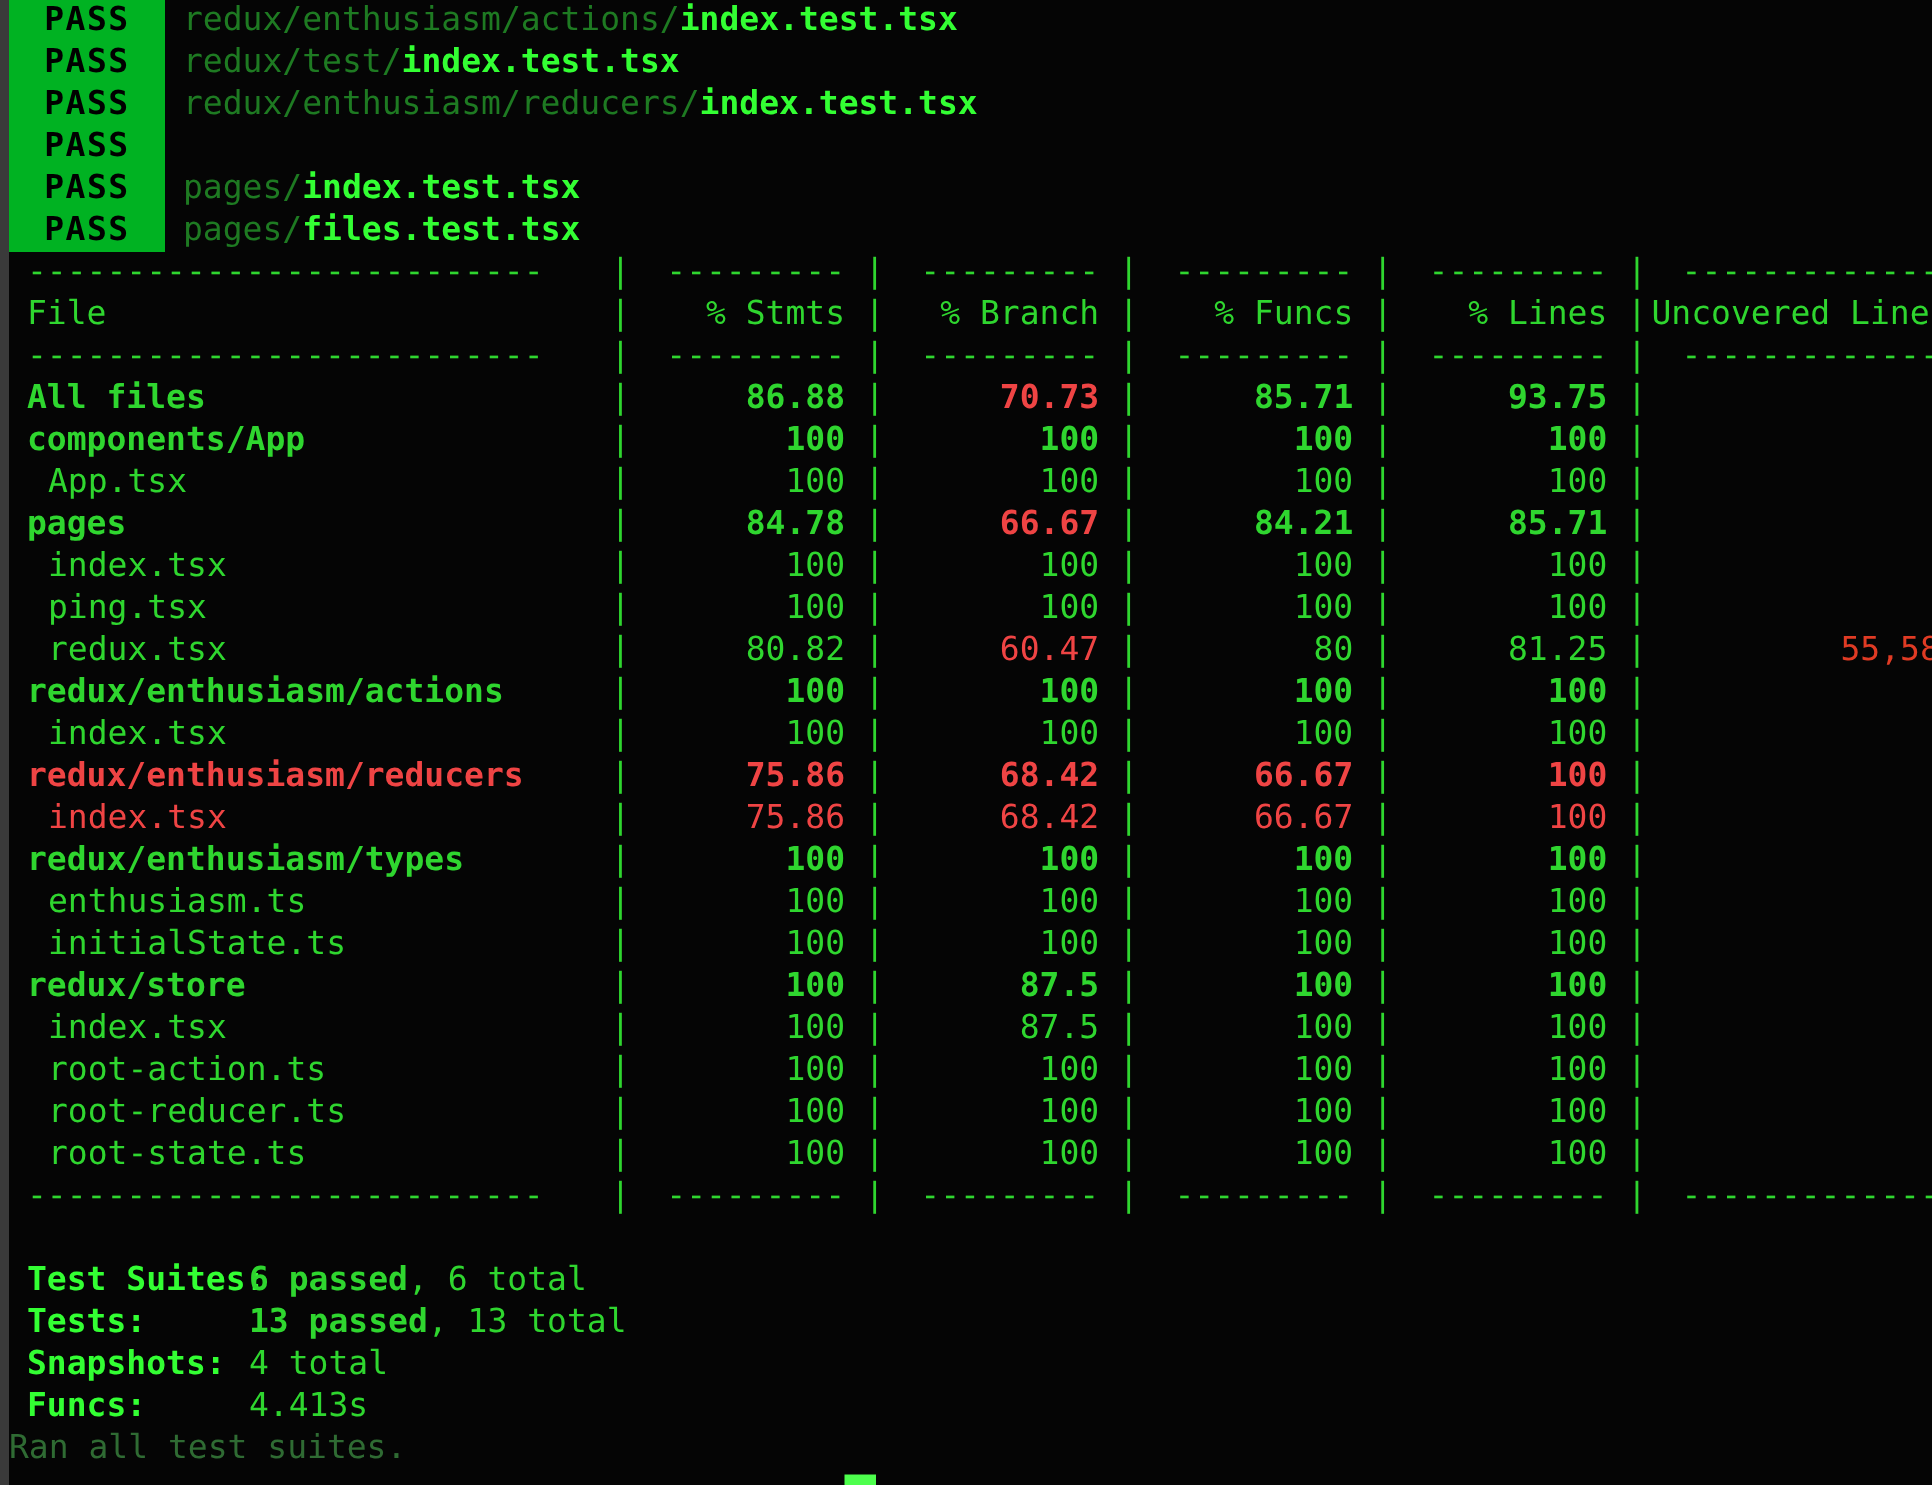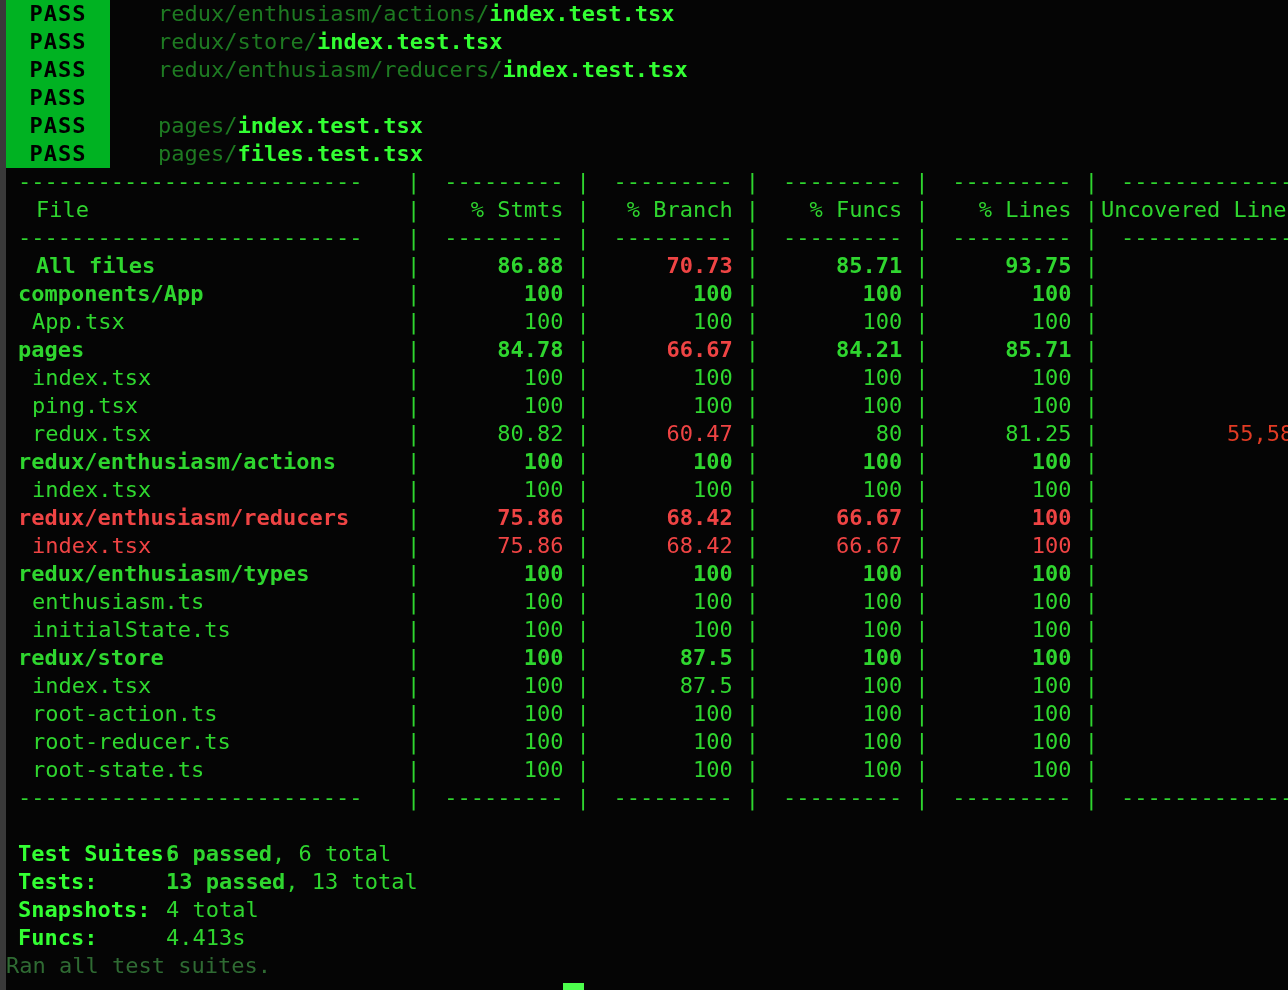--- a/index.html
+++ b/index.html
@@ -49,21 +49,20 @@
   .bold         { font-weight: bold; }
 
   
   .suite-row {
     height: 28px;
     line-height: 28px;
     font-size: 22px;
     white-space: pre;
     display: flex;
     align-items: center;
-    gap: 36px;
   }
   .pass-badge {
     display: inline-block;
     width: 104px;
     background: #00b222;
     color: #000000;
     font-weight: bold;
     font-size: 22px;
     line-height: 28px;
     height: 28px;
@@ -81,21 +80,21 @@
   }
   .trow {
     height: 28px;
     line-height: 28px;
     white-space: pre;
     font-size: 22px;
   }
   .sep { color: #2fd62f; }
 
   .cell { display: inline-block; white-space: pre; vertical-align: top; }
-  .col-file   { width: 400px; text-align: left;  padding-left: 30px; box-sizing: border-box; }
+  .col-file   { width: 400px; text-align: left;  padding-left: 12px; box-sizing: border-box; }
   .col-num    { width: 154px; text-align: right; padding-right: 12px; box-sizing: border-box; }
   .col-unc    { width: 246px; text-align: right; padding-right: 12px; box-sizing: border-box; }
   .bar        { display: inline-block; width: 15.4px; text-align: center; color: #2fd62f; }
 
   .indent1 { padding-left: 12px; }
   .indent2 { padding-left: 26px; }
 
   
   .sumrow {
     height: 28px;
@@ -129,21 +128,21 @@
 <body>
 
 <div id="terminal">
 
   <div id="left-gutter"></div>
 
   <div id="screen">
 
     <div id="suite-list">
         <div class="suite-row"><span class="pass-badge">PASS</span><span class="suite-path"><span class="c-dim">redux/enthusiasm/actions/</span><span class="c-bright">index.test.tsx</span></span></div>
-        <div class="suite-row"><span class="pass-badge">PASS</span><span class="suite-path"><span class="c-dim">redux/store/</span><span class="c-bright">index.test.tsx</span></span></div>
+        <div class="suite-row"><span class="pass-badge">PASS</span><span class="suite-path"><span class="c-dim">redux/test/</span><span class="c-bright">index.test.tsx</span></span></div>
         <div class="suite-row"><span class="pass-badge">PASS</span><span class="suite-path"><span class="c-dim">redux/enthusiasm/reducers/</span><span class="c-bright">index.test.tsx</span></span></div>
         <div class="suite-row"><span class="pass-badge">PASS</span></div>
         <div class="suite-row"><span class="pass-badge">PASS</span><span class="suite-path"><span class="c-dim">pages/</span><span class="c-bright">index.test.tsx</span></span></div>
         <div class="suite-row"><span class="pass-badge">PASS</span><span class="suite-path"><span class="c-dim">pages/</span><span class="c-bright">files.test.tsx</span></span></div>
       </div>
 
     <div id="coverage-table" class="tbl"><div class="trow sep"><span class="cell col-file c-green" style="padding-left: 12px;">--------------------------</span><span class="bar">|</span><span class="cell col-num c-green">---------</span><span class="bar">|</span><span class="cell col-num c-green">---------</span><span class="bar">|</span><span class="cell col-num c-green">---------</span><span class="bar">|</span><span class="cell col-num c-green">---------</span><span class="bar">|</span><span class="cell col-unc c-green">----------------</span></div><div class="trow"><span class="cell col-file c-green">File</span><span class="bar">|</span><span class="cell col-num c-green">% Stmts</span><span class="bar">|</span><span class="cell col-num c-green">% Branch</span><span class="bar">|</span><span class="cell col-num c-green">% Funcs</span><span class="bar">|</span><span class="cell col-num c-green">% Lines</span><span class="bar">|</span><span class="cell col-unc c-green" style="text-align: left; padding-left: 2px;">Uncovered Lines</span></div><div class="trow sep"><span class="cell col-file c-green" style="padding-left: 12px;">--------------------------</span><span class="bar">|</span><span class="cell col-num c-green">---------</span><span class="bar">|</span><span class="cell col-num c-green">---------</span><span class="bar">|</span><span class="cell col-num c-green">---------</span><span class="bar">|</span><span class="cell col-num c-green">---------</span><span class="bar">|</span><span class="cell col-unc c-green">----------------</span></div><div class="trow"><span class="cell col-file c-green bold">All files</span><span class="bar">|</span><span class="cell col-num c-green bold">86.88</span><span class="bar">|</span><span class="cell col-num c-yellow bold">70.73</span><span class="bar">|</span><span class="cell col-num c-green bold">85.71</span><span class="bar">|</span><span class="cell col-num c-green bold">93.75</span><span class="bar">|</span><span class="cell col-unc c-green bold"></span></div><div class="trow"><span class="cell col-file c-green bold indent1">components/App</span><span class="bar">|</span><span class="cell col-num c-green bold">100</span><span class="bar">|</span><span class="cell col-num c-green bold">100</span><span class="bar">|</span><span class="cell col-num c-green bold">100</span><span class="bar">|</span><span class="cell col-num c-green bold">100</span><span class="bar">|</span><span class="cell col-unc c-green bold"></span></div><div class="trow"><span class="cell col-file c-green indent2">App.tsx</span><span class="bar">|</span><span class="cell col-num c-green">100</span><span class="bar">|</span><span class="cell col-num c-green">100</span><span class="bar">|</span><span class="cell col-num c-green">100</span><span class="bar">|</span><span class="cell col-num c-green">100</span><span class="bar">|</span><span class="cell col-unc c-green"></span></div><div class="trow"><span class="cell col-file c-green bold indent1">pages</span><span class="bar">|</span><span class="cell col-num c-green bold">84.78</span><span class="bar">|</span><span class="cell col-num c-yellow bold">66.67</span><span class="bar">|</span><span class="cell col-num c-green bold">84.21</span><span class="bar">|</span><span class="cell col-num c-green bold">85.71</span><span class="bar">|</span><span class="cell col-unc c-green bold"></span></div><div class="trow"><span class="cell col-file c-green indent2">index.tsx</span><span class="bar">|</span><span class="cell col-num c-green">100</span><span class="bar">|</span><span class="cell col-num c-green">100</span><span class="bar">|</span><span class="cell col-num c-green">100</span><span class="bar">|</span><span class="cell col-num c-green">100</span><span class="bar">|</span><span class="cell col-unc c-green"></span></div><div class="trow"><span class="cell col-file c-green indent2">ping.tsx</span><span class="bar">|</span><span class="cell col-num c-green">100</span><span class="bar">|</span><span class="cell col-num c-green">100</span><span class="bar">|</span><span class="cell col-num c-green">100</span><span class="bar">|</span><span class="cell col-num c-green">100</span><span class="bar">|</span><span class="cell col-unc c-green"></span></div><div class="trow"><span class="cell col-file c-green indent2">redux.tsx</span><span class="bar">|</span><span class="cell col-num c-green">80.82</span><span class="bar">|</span><span class="cell col-num c-yellow">60.47</span><span class="bar">|</span><span class="cell col-num c-green">80</span><span class="bar">|</span><span class="cell col-num c-green">81.25</span><span class="bar">|</span><span class="cell col-unc c-red">55,58,63</span></div><div class="trow"><span class="cell col-file c-green bold indent1">redux/enthusiasm/actions</span><span class="bar">|</span><span class="cell col-num c-green bold">100</span><span class="bar">|</span><span class="cell col-num c-green bold">100</span><span class="bar">|</span><span class="cell col-num c-green bold">100</span><span class="bar">|</span><span class="cell col-num c-green bold">100</span><span class="bar">|</span><span class="cell col-unc c-green bold"></span></div><div class="trow"><span class="cell col-file c-green indent2">index.tsx</span><span class="bar">|</span><span class="cell col-num c-green">100</span><span class="bar">|</span><span class="cell col-num c-green">100</span><span class="bar">|</span><span class="cell col-num c-green">100</span><span class="bar">|</span><span class="cell col-num c-green">100</span><span class="bar">|</span><span class="cell col-unc c-green"></span></div><div class="trow"><span class="cell col-file c-yellow bold indent1">redux/enthusiasm/reducers</span><span class="bar">|</span><span class="cell col-num c-yellow bold">75.86</span><span class="bar">|</span><span class="cell col-num c-yellow bold">68.42</span><span class="bar">|</span><span class="cell col-num c-yellow bold">66.67</span><span class="bar">|</span><span class="cell col-num c-yellow bold">100</span><span class="bar">|</span><span class="cell col-unc c-yellow bold"></span></div><div class="trow"><span class="cell col-file c-yellow indent2">index.tsx</span><span class="bar">|</span><span class="cell col-num c-yellow">75.86</span><span class="bar">|</span><span class="cell col-num c-yellow">68.42</span><span class="bar">|</span><span class="cell col-num c-yellow">66.67</span><span class="bar">|</span><span class="cell col-num c-yellow">100</span><span class="bar">|</span><span class="cell col-unc c-yellow">1,4</span></div><div class="trow"><span class="cell col-file c-green bold indent1">redux/enthusiasm/types</span><span class="bar">|</span><span class="cell col-num c-green bold">100</span><span class="bar">|</span><span class="cell col-num c-green bold">100</span><span class="bar">|</span><span class="cell col-num c-green bold">100</span><span class="bar">|</span><span class="cell col-num c-green bold">100</span><span class="bar">|</span><span class="cell col-unc c-green bold"></span></div><div class="trow"><span class="cell col-file c-green indent2">enthusiasm.ts</span><span class="bar">|</span><span class="cell col-num c-green">100</span><span class="bar">|</span><span class="cell col-num c-green">100</span><span class="bar">|</span><span class="cell col-num c-green">100</span><span class="bar">|</span><span class="cell col-num c-green">100</span><span class="bar">|</span><span class="cell col-unc c-green"></span></div><div class="trow"><span class="cell col-file c-green indent2">initialState.ts</span><span class="bar">|</span><span class="cell col-num c-green">100</span><span class="bar">|</span><span class="cell col-num c-green">100</span><span class="bar">|</span><span class="cell col-num c-green">100</span><span class="bar">|</span><span class="cell col-num c-green">100</span><span class="bar">|</span><span class="cell col-unc c-green"></span></div><div class="trow"><span class="cell col-file c-green bold indent1">redux/store</span><span class="bar">|</span><span class="cell col-num c-green bold">100</span><span class="bar">|</span><span class="cell col-num c-green bold">87.5</span><span class="bar">|</span><span class="cell col-num c-green bold">100</span><span class="bar">|</span><span class="cell col-num c-green bold">100</span><span class="bar">|</span><span class="cell col-unc c-green bold"></span></div><div class="trow"><span class="cell col-file c-green indent2">index.tsx</span><span class="bar">|</span><span class="cell col-num c-green">100</span><span class="bar">|</span><span class="cell col-num c-green">87.5</span><span class="bar">|</span><span class="cell col-num c-green">100</span><span class="bar">|</span><span class="cell col-num c-green">100</span><span class="bar">|</span><span class="cell col-unc c-yellow">5</span></div><div class="trow"><span class="cell col-file c-green indent2">root-action.ts</span><span class="bar">|</span><span class="cell col-num c-green">100</span><span class="bar">|</span><span class="cell col-num c-green">100</span><span class="bar">|</span><span class="cell col-num c-green">100</span><span class="bar">|</span><span class="cell col-num c-green">100</span><span class="bar">|</span><span class="cell col-unc c-green"></span></div><div class="trow"><span class="cell col-file c-green indent2">root-reducer.ts</span><span class="bar">|</span><span class="cell col-num c-green">100</span><span class="bar">|</span><span class="cell col-num c-green">100</span><span class="bar">|</span><span class="cell col-num c-green">100</span><span class="bar">|</span><span class="cell col-num c-green">100</span><span class="bar">|</span><span class="cell col-unc c-green"></span></div><div class="trow"><span class="cell col-file c-green indent2">root-state.ts</span><span class="bar">|</span><span class="cell col-num c-green">100</span><span class="bar">|</span><span class="cell col-num c-green">100</span><span class="bar">|</span><span class="cell col-num c-green">100</span><span class="bar">|</span><span class="cell col-num c-green">100</span><span class="bar">|</span><span class="cell col-unc c-green"></span></div><div class="trow sep"><span class="cell col-file c-green" style="padding-left: 12px;">--------------------------</span><span class="bar">|</span><span class="cell col-num c-green">---------</span><span class="bar">|</span><span class="cell col-num c-green">---------</span><span class="bar">|</span><span class="cell col-num c-green">---------</span><span class="bar">|</span><span class="cell col-num c-green">---------</span><span class="bar">|</span><span class="cell col-unc c-green">----------------</span></div></div>
 
     <div class="spacer"></div>
 

